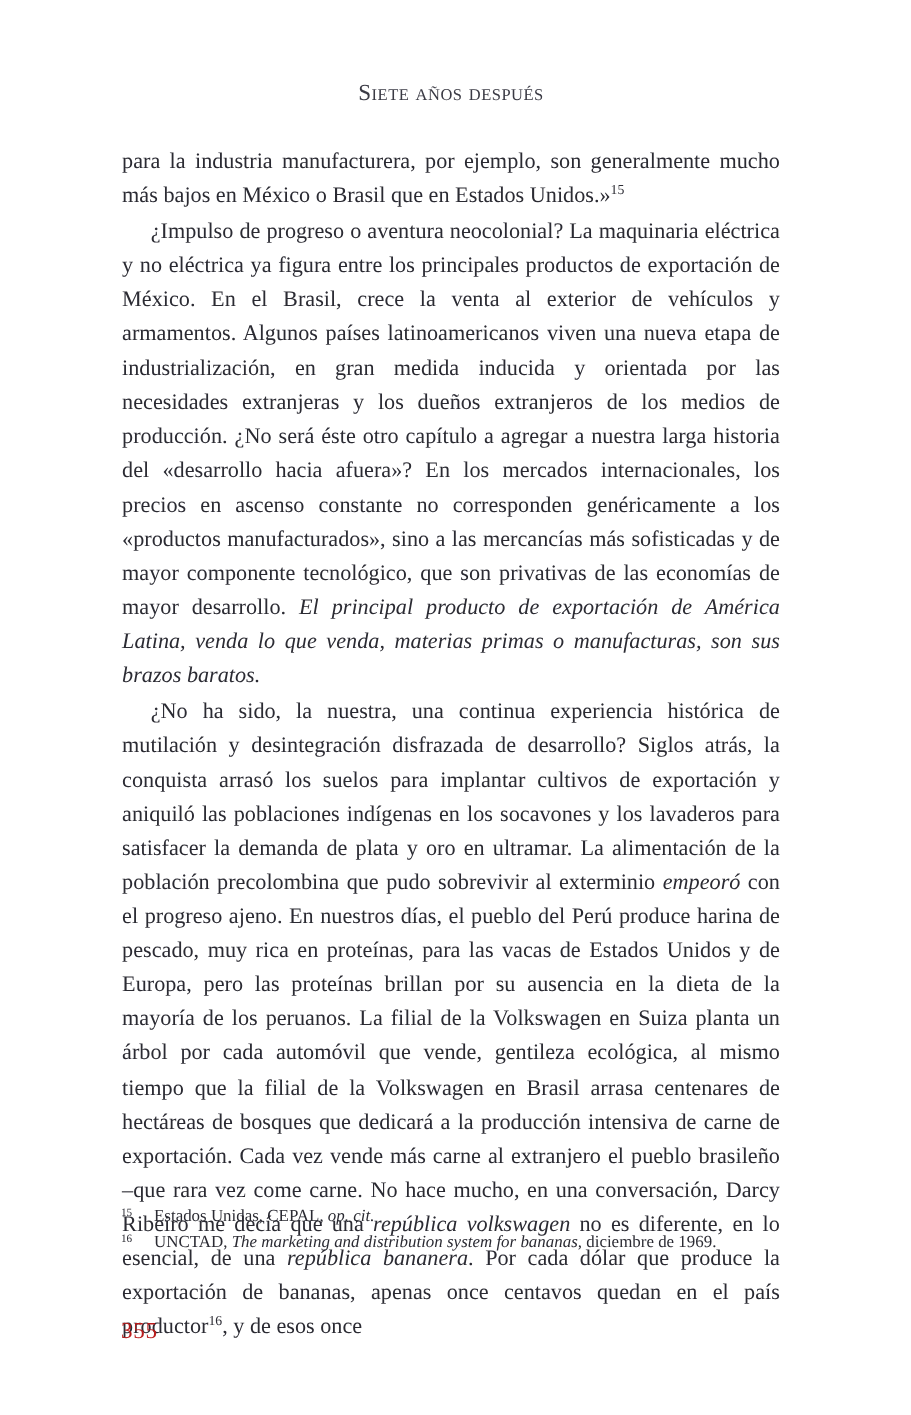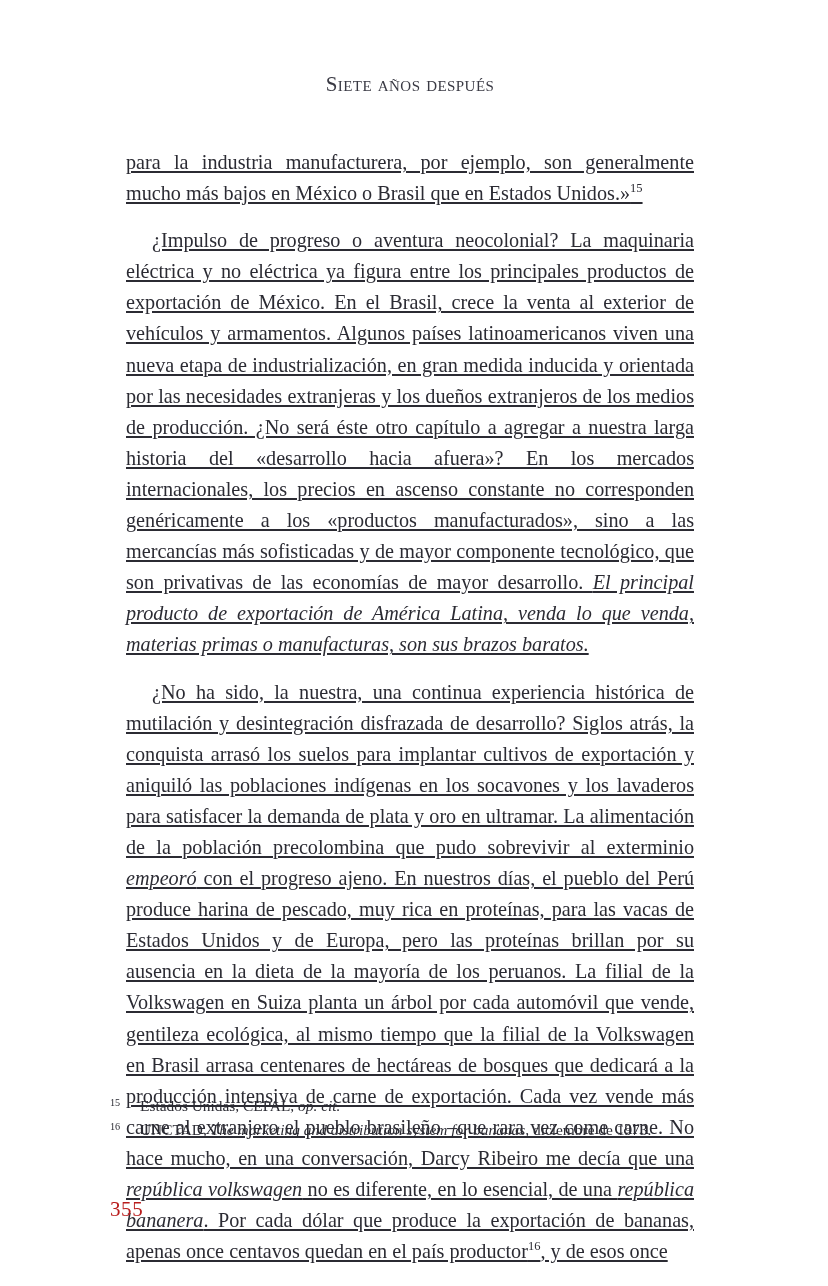--- a/index.html
+++ b/index.html
@@ -50,23 +50,22 @@
     top: 131px;
     width: 600px;
     font-size: 20.2px;
     line-height: 31.1px;
     text-align: justify;
     text-justify: inter-word;
     color: #2b2b33;
     hyphens: manual;
   }
   .textblock p {
-    margin: 16px;
+    margin: 1px;
     text-indent: 0;
-    text-decoration: underline;
   }
   .textblock p.indent {
     text-indent: 26px;
   }
   .textblock i, .textblock em {
     font-style: italic;
   }
   sup {
     font-size: 0.62em;
     vertical-align: super;
@@ -126,19 +125,19 @@
     <p class="indent" id="para-2"><span>¿No ha sido, la nuestra, una continua experiencia histórica de mutilación y desintegración disfrazada de desarrollo? Siglos atrás, la conquista arrasó los suelos para implantar cultivos de exportación y aniquiló las poblaciones indígenas en los socavones y los lavaderos para satisfacer la demanda de plata y oro en ultramar. La alimentación de la población precolombina que pudo sobrevivir al exterminio </span><i>empeoró</i><span> con el progreso ajeno. En nuestros días, el pueblo del Perú produce harina de pescado, muy rica en proteínas, para las vacas de Estados Unidos y de Europa, pero las proteínas brillan por su ausencia en la dieta de la mayoría de los peruanos. La filial de la Volkswagen en Suiza planta un árbol por cada automóvil que vende, gentileza ecológica, al mismo tiempo que la filial de la Volkswagen en Brasil arrasa centenares de hectáreas de bosques que dedicará a la producción intensiva de carne de exportación. Cada vez vende más carne al extranjero el pueblo brasileño –que rara vez come carne. No hace mucho, en una conversación, Darcy Ribeiro me decía que una </span><i>república volkswagen</i><span> no es diferente, en lo esencial, de una </span><i>república bananera</i><span>. Por cada dólar que produce la exportación de bananas, apenas once centavos quedan en el país productor</span><sup>16</sup><span>, y de esos once</span></p>
   </div>
 
   <div class="footnotes">
     <div class="footnote">
       <span class="fn-marker">15</span>
       <span class="fn-text" id="fn-0"><span>Estados Unidas, CEPAL, </span><i>op. cit.</i></span>
     </div>
     <div class="footnote">
       <span class="fn-marker">16</span>
-      <span class="fn-text" id="fn-1"><span>UNCTAD, </span><i>The marketing and distribution system for bananas,</i><span> diciembre de 1973.</span></span>
+      <span class="fn-text" id="fn-1"><span>UNCTAD, </span><i>The marketing and distribution system for bananas,</i><span> diciembre de 1969.</span></span>
     </div>
   </div>
 
   <div class="folio">355</div>
 
 </div>
 
 </body></html>

